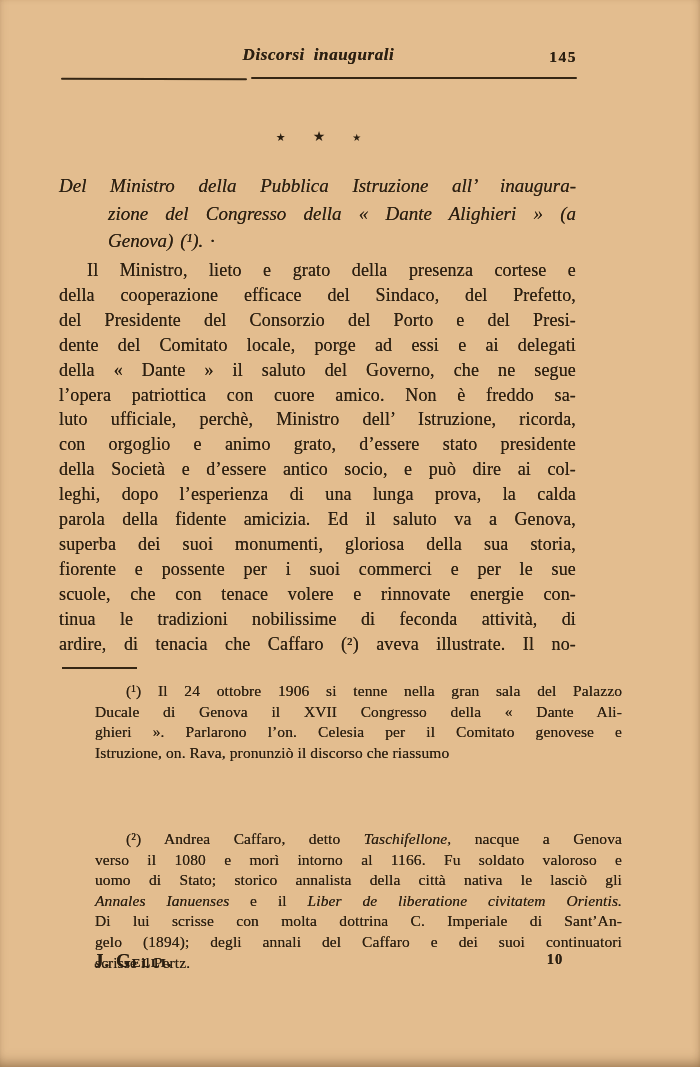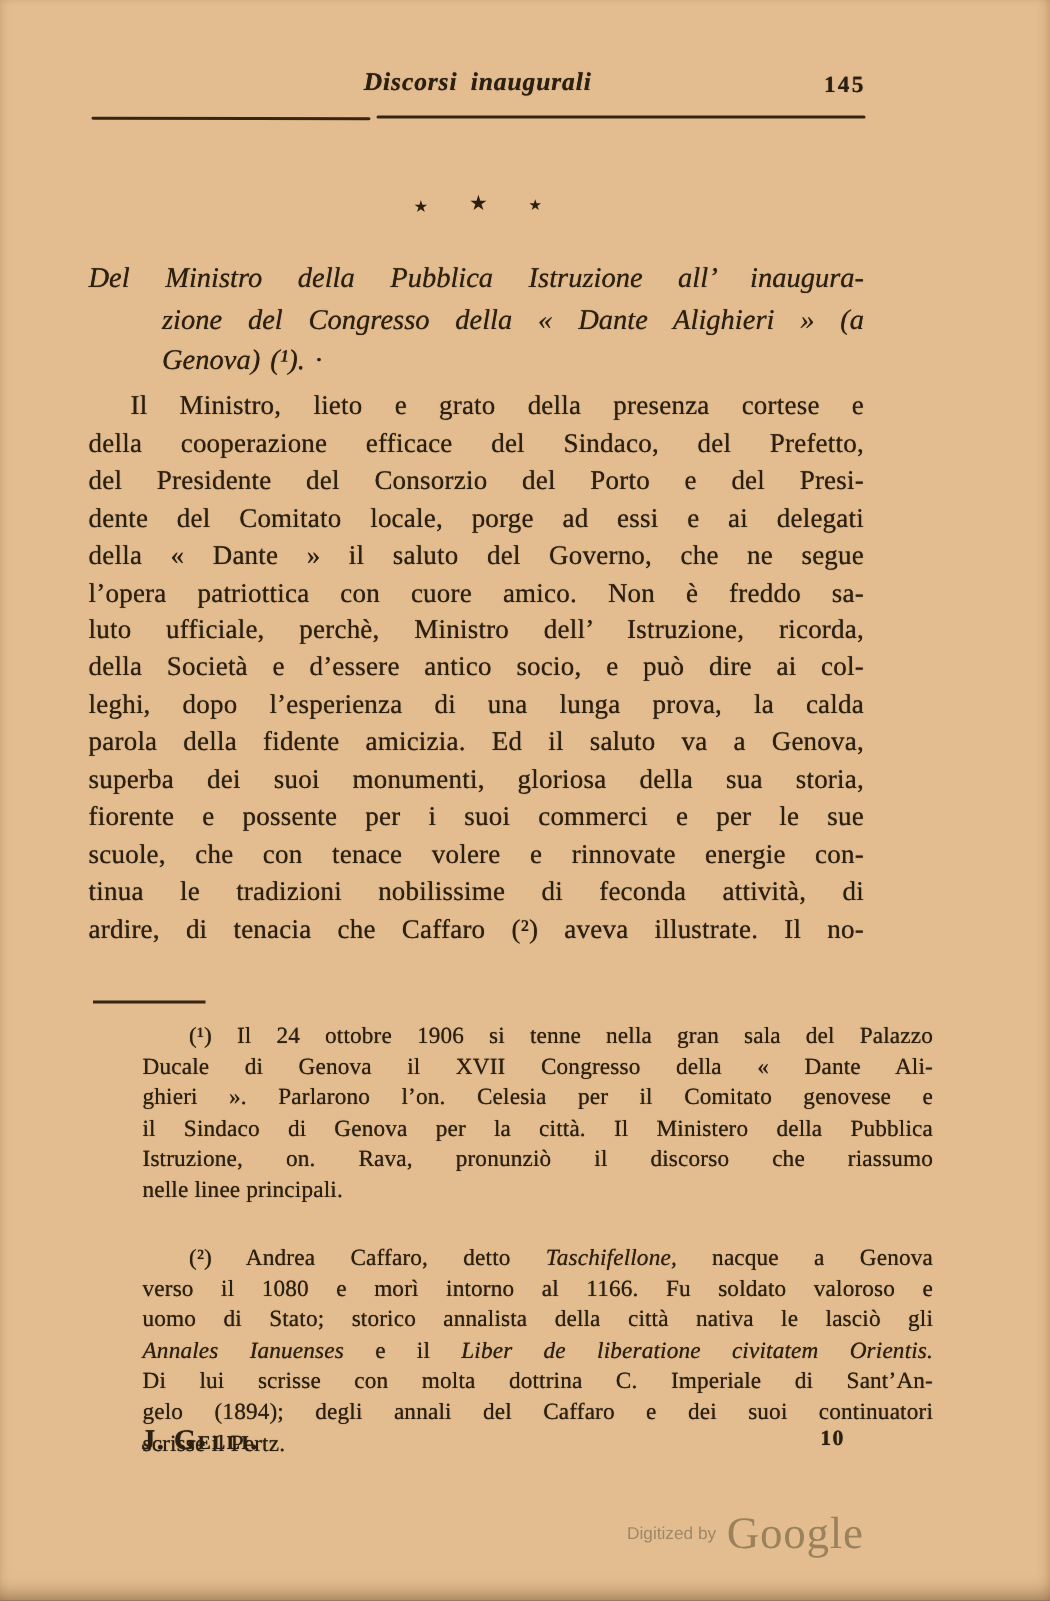--- a/index.html
+++ b/index.html
@@ -134,53 +134,48 @@
     </div>
 
   <div class="body-block ink">
       <div class="tline">Il Ministro, lieto e grato della presenza cortese e</div>
       <div class="tline">della cooperazione efficace del Sindaco, del Prefetto,</div>
       <div class="tline">del Presidente del Consorzio del Porto e del Presi-</div>
       <div class="tline">dente del Comitato locale, porge ad essi e ai delegati</div>
       <div class="tline">della « Dante » il saluto del Governo, che ne segue</div>
       <div class="tline">l’opera patriottica con cuore amico. Non è freddo sa-</div>
       <div class="tline">luto ufficiale, perchè, Ministro dell’ Istruzione, ricorda,</div>
+      <div class="tline">con orgoglio e animo grato, d’essere stato presidente</div>
       <div class="tline">della Società e d’essere antico socio, e può dire ai col-</div>
       <div class="tline">leghi, dopo l’esperienza di una lunga prova, la calda</div>
       <div class="tline">parola della fidente amicizia. Ed il saluto va a Genova,</div>
       <div class="tline">superba dei suoi monumenti, gloriosa della sua storia,</div>
       <div class="tline">fiorente e possente per i suoi commerci e per le sue</div>
       <div class="tline">scuole, che con tenace volere e rinnovate energie con-</div>
       <div class="tline">tinua le tradizioni nobilissime di feconda attività, di</div>
       <div class="tline">ardire, di tenacia che Caffaro (²) aveva illustrate. Il no-</div>
     </div>
 
   <div class="fn-rule"></div>
 
   <div class="fn-block fn1 ink">
       <div class="tline">(¹) Il 24 ottobre 1906 si tenne nella gran sala del Palazzo</div>
       <div class="tline">Ducale di Genova il XVII Congresso della « Dante Ali-</div>
       <div class="tline">ghieri ». Parlarono l’on. Celesia per il Comitato genovese e</div>
-      <div class="tline">il Sindaco di Genova per la città. Il Ministero della Pubblica</div>
       <div class="tline">Istruzione, on. Rava, pronunziò il discorso che riassumo</div>
-      <div class="tline">nelle linee principali.</div>
     </div>
 
   <div class="fn-block fn2 ink">
       <div class="tline">(²) Andrea Caffaro, detto <i>Taschifellone,</i> nacque a Genova</div>
       <div class="tline">verso il 1080 e morì intorno al 1166. Fu soldato valoroso e</div>
       <div class="tline">uomo di Stato; storico annalista della città nativa le lasciò gli</div>
       <div class="tline"><i>Annales Ianuenses</i> e il <i>Liber de liberatione civitatem Orientis.</i></div>
       <div class="tline">Di lui scrisse con molta dottrina C. Imperiale di Sant’An-</div>
       <div class="tline">gelo (1894); degli annali del Caffaro e dei suoi continuatori</div>
       <div class="tline">scrisse il Pertz.</div>
     </div>
 
   <div class="footer-author ink">J. Gelli.</div>
 
   <div class="footer-sheet ink">10</div>
 
-  <div class="watermark">
-    <span class="wm-prefix">Digitized by</span>
-    <span class="wm-brand">Google</span>
-  </div>
 
 </div>
 
 </body></html>

